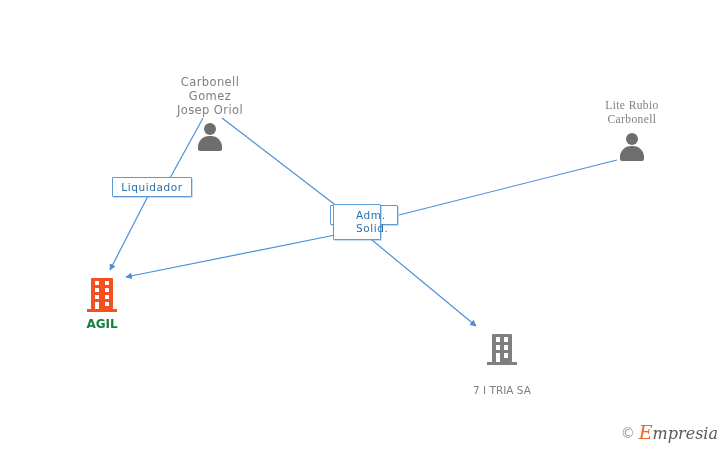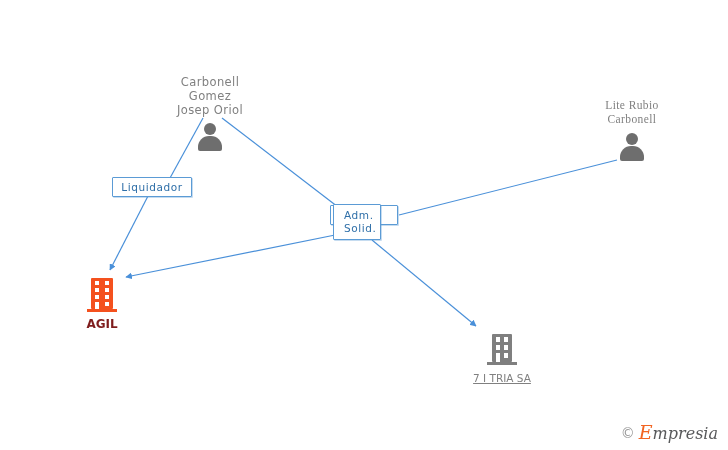--- a/index.html
+++ b/index.html
@@ -31,21 +31,21 @@
     text-align: center;
     white-space: nowrap;
   }
   .node-label {
     font-size: 11.5px;
     line-height: 14px;
     color: #808080;
     letter-spacing: 0.4px;
   }
   .node-label.company {
-    color: #7f1d1d;
+    color: #15803d;
     font-weight: bold;
     font-size: 12px;
     line-height: 15px;
     letter-spacing: 0px;
   }
   .node-label.company-gray {
     color: #808080;
     font-weight: normal;
     font-size: 10.5px;
     line-height: 13px;
@@ -209,34 +209,34 @@
     <div class="building-icon" style="width:30px; height:32px;">
       <div class="tower" style="left:5px; top:0px; width:20px; height:28px; background:#7f7f7f;"></div>
       <div class="win" style="left:9px;  top:3px;  width:4px; height:5px;"></div>
       <div class="win" style="left:17px; top:3px;  width:4px; height:5px;"></div>
       <div class="win" style="left:9px;  top:11px; width:4px; height:5px;"></div>
       <div class="win" style="left:17px; top:11px; width:4px; height:5px;"></div>
       <div class="win" style="left:9px;  top:19px; width:4px; height:9px;"></div>
       <div class="win" style="left:17px; top:19px; width:4px; height:5px;"></div>
       <div class="base" style="left:0px; top:28px; width:30px; height:3px; background:#7f7f7f;"></div>
     </div>
-    <div class="node-label company-gray" style="margin-top:6px;text-decoration:underline;">
+    <div class="node-label company-gray" style="margin-top:18px;">
       <div>7 I TRIA SA</div>
     </div>
   </div>
 
   <div class="rel-box" style="left:112px; top:177px; width:80px; height:20px;">
     <span>Liquidador</span>
   </div>
 
   <div class="rel-box" style="left:330px; top:205px; width:68px; height:20px; z-index:1; justify-content:flex-end; padding-right:5px;">
     <span>dor</span>
   </div>
 
-  <div class="rel-box" style="left:333px; top:204px; width:48px; height:36px; z-index:2; align-items:flex-start; padding-left:10px;">
+  <div class="rel-box" style="left:333px; top:204px; width:48px; height:36px; z-index:2; align-items:flex-start; padding-left:22px;">
     <span>Adm.</span>
     <span>Solid.</span>
   </div>
 
   <div id="watermark">
     <span class="copy">©</span>
     <span class="brand"><span class="cap">E</span><span>mpresia</span></span>
   </div>
 
 </div>

